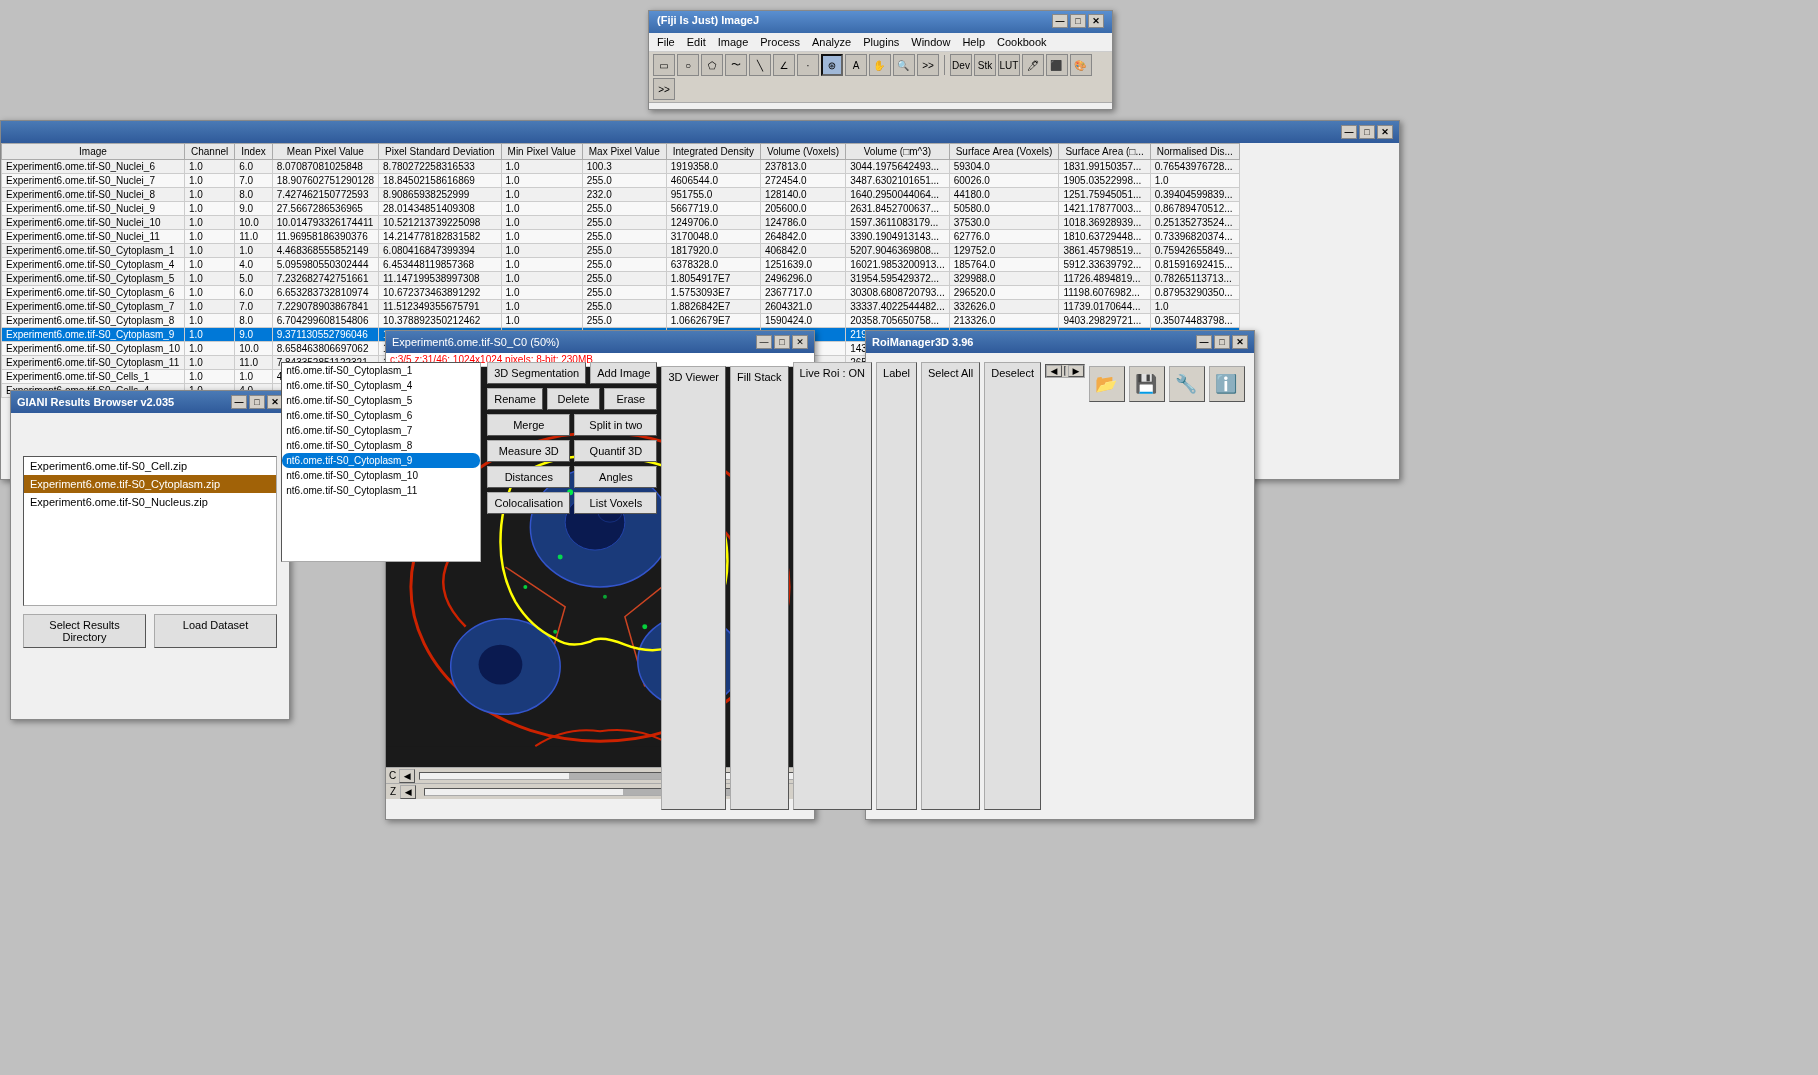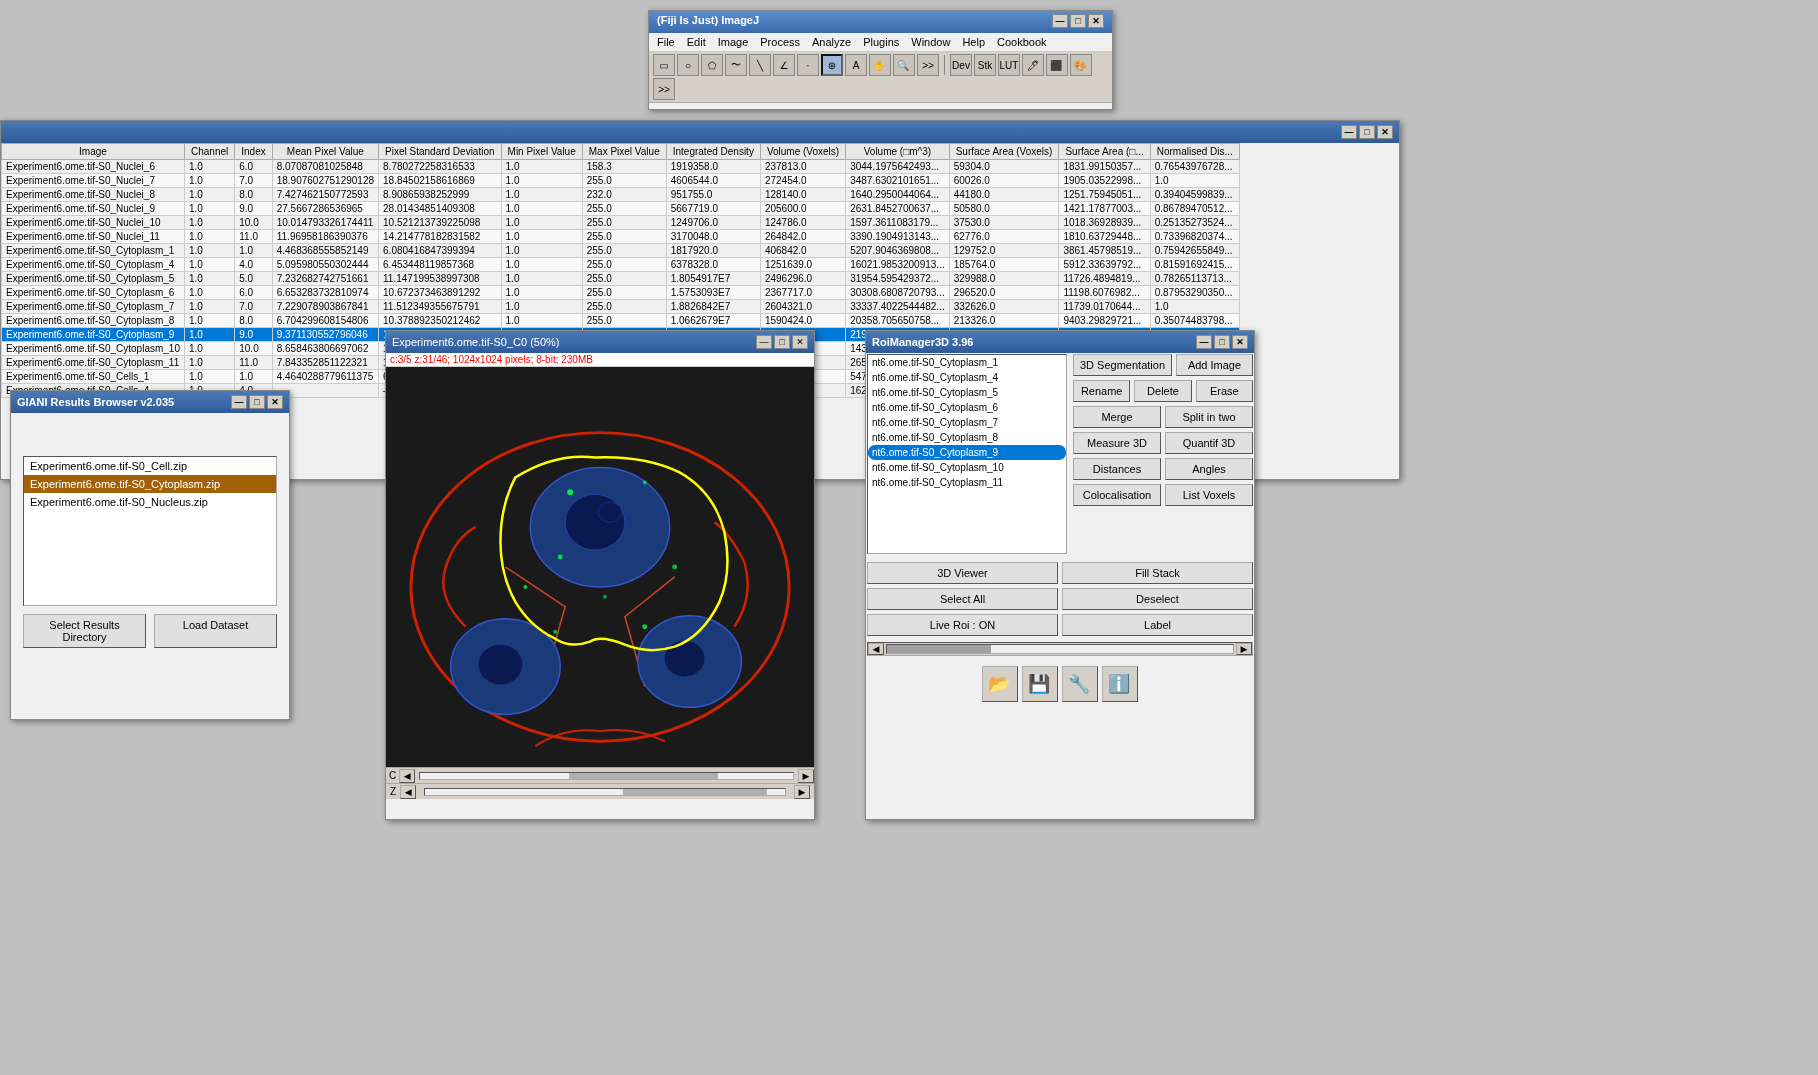--- a/index.html
+++ b/index.html
@@ -208,25 +208,26 @@
       text-align: center;
     }
 
     
     #roi-window {
       top: 330px; left: 865px;
       width: 390px;
       height: 490px;
     }
     .roi-content {
-      padding: 1px;
+      padding: 9px;
       display: flex;
-      flex-direction: column;
+      flex-direction: row;
       gap: 4px;
       height: calc(100% - 22px);
+      justify-content: flex-end;
     }
     .roi-list-area {
       display: flex;
       gap: 6px;
       flex: 0 0 auto;
     }
     .roi-list {
       background: white;
       border: 1px inset #aaa;
       width: 200px;
@@ -369,21 +370,21 @@
         </tr>
       </thead>
       <tbody id="table-body">
       <tr>
             <td>Experiment6.ome.tif-S0_Nuclei_6</td>
             <td>1.0</td>
             <td>6.0</td>
             <td>8.07087081025848</td>
             <td>8.780272258316533</td>
             <td>1.0</td>
-            <td>158.3</td>
+            <td>100.3</td>
             <td>1919358.0</td>
             <td>237813.0</td>
             <td>3044.1975642493...</td>
             <td>59304.0</td>
             <td>1831.99150357...</td>
             <td>0.76543976728...</td>
           </tr>
           <tr>
             <td>Experiment6.ome.tif-S0_Nuclei_7</td>
             <td>1.0</td>
@@ -765,26 +766,26 @@
           <div class="roi-btn">Colocalisation</div>
           <div class="roi-btn">List Voxels</div>
         </div>
       </div>
     </div>
     <div class="roi-btn-row" style="margin-top:4px;">
       <div class="roi-btn">3D Viewer</div>
       <div class="roi-btn">Fill Stack</div>
     </div>
     <div class="roi-btn-row">
+      <div class="roi-btn">Live Roi : ON</div>
+      <div class="roi-btn">Label</div>
+    </div>
+    <div class="roi-btn-row">
       <div class="roi-btn">Select All</div>
       <div class="roi-btn">Deselect</div>
-    </div>
-    <div class="roi-btn-row">
-      <div class="roi-btn">Live Roi : ON</div>
-      <div class="roi-btn">Label</div>
     </div>
     <div class="roi-scrollbar">
       <div style="width:16px;height:12px;background:#d4d0c8;border:1px outset #aaa;cursor:pointer;display:flex;align-items:center;justify-content:center;font-size:9px;">◀</div>
       <div style="flex:1;height:10px;background:#f0f0f0;border:1px inset #aaa;margin:0 2px;">
         <div style="width:30%;height:100%;background:#a0a0a0;"></div>
       </div>
       <div style="width:16px;height:12px;background:#d4d0c8;border:1px outset #aaa;cursor:pointer;display:flex;align-items:center;justify-content:center;font-size:9px;">▶</div>
     </div>
     <div class="roi-bottom-icons">
       <div class="roi-icon-btn" title="Open">📂</div>

